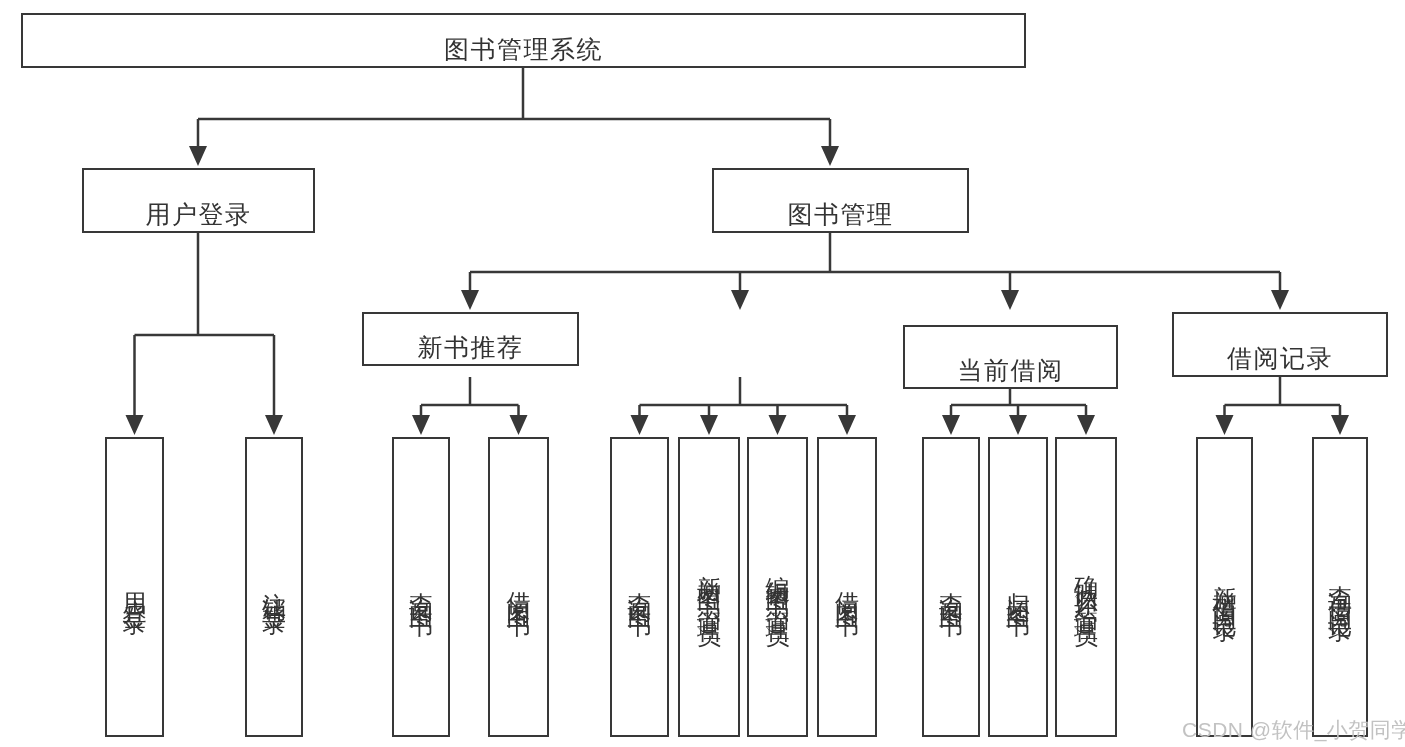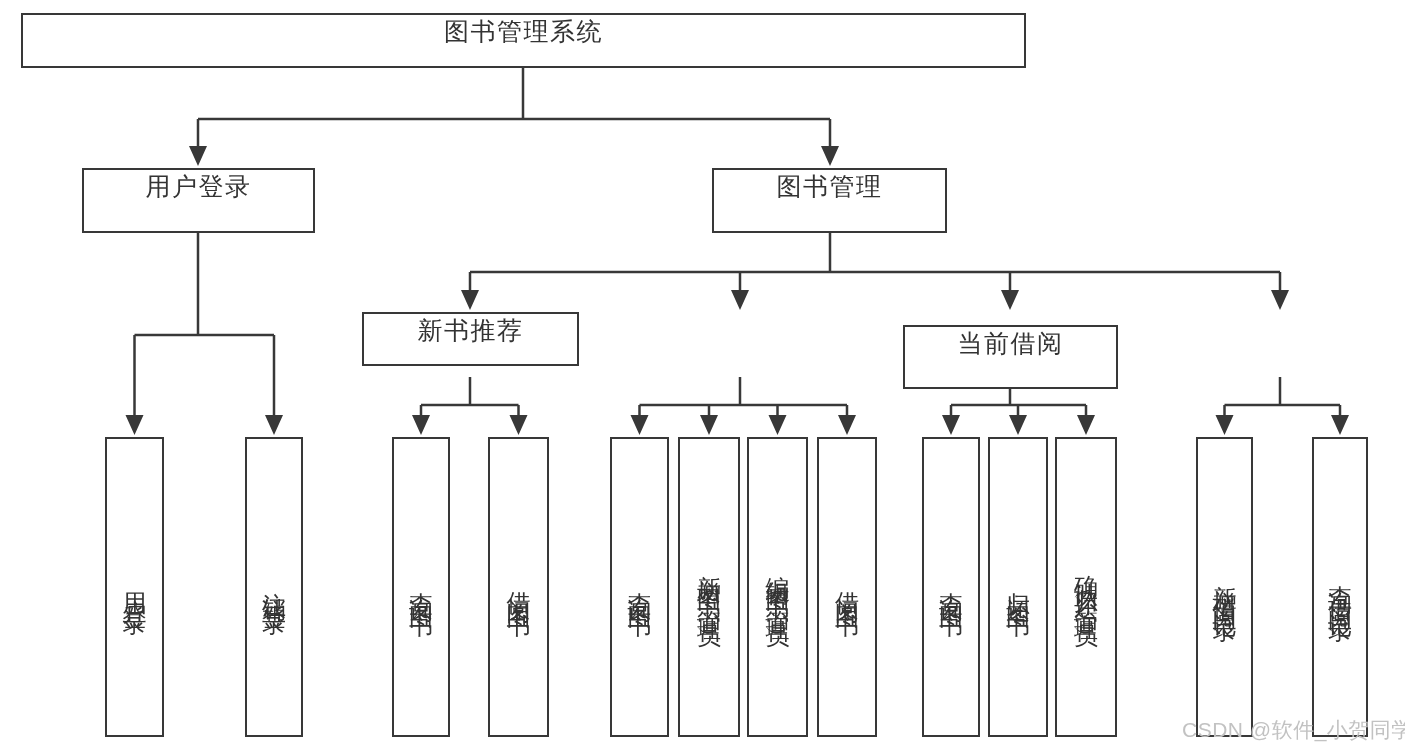--- a/index.html
+++ b/index.html
@@ -26,21 +26,21 @@
   .wires .arrows {
     fill: #383838;
     stroke: none;
   }
   .node {
     position: absolute;
     box-sizing: border-box;
     background: #ffffff;
     border: 2.5px solid #383838;
     display: flex;
-    align-items: flex-start;
+    align-items: flex-end;
     justify-content: center;
   }
   .node .lbl {
     font-size: 25px;
     letter-spacing: 1.5px;
     white-space: nowrap;
     color: #333333;
   }
   .leaf {
     position: absolute;
@@ -97,29 +97,32 @@
       M1215.5 415 L1233.5 415 L1224.5 435 Z  M1331 415 L1349 415 L1340 435 Z"></path>
   </svg>
 
   <div class="node" style="left:21px; top:13px; width:1005px; height:55px;">
     <span class="lbl">图书管理系统</span>
   </div>
 
   <div class="node" style="left:82px; top:168px; width:233px; height:65px;">
     <span class="lbl">用户登录</span>
   </div>
-  <div class="node" style="left:712px; top:168px; width:235px; height:65px;">
+  <div class="node" style="left:712px; top:168px; width:257px; height:65px;">
     <span class="lbl">图书管理</span>
   </div>
 
   <div class="node" style="left:362px; top:312px; width:217px; height:54px;">
     <span class="lbl">新书推荐</span>
   </div>
   <div class="node" style="left:903px; top:325px; width:215px; height:64px;">
     <span class="lbl">当前借阅</span>
+  </div>
+  <div class="node" style="left:1172px; top:312px; width:216px; height:65px;">
+    <span class="lbl">借阅记录</span>
   </div>
 
   <div class="leaf" style="left:105px; top:437px; width:59px; height:300px;">
     <span class="vlbl">用户登录</span>
   </div>
   <div class="leaf" style="left:245px; top:437px; width:58px; height:300px;">
     <span class="vlbl">注销登录</span>
   </div>
 
   <div class="leaf" style="left:392px; top:437px; width:58px; height:300px;">

